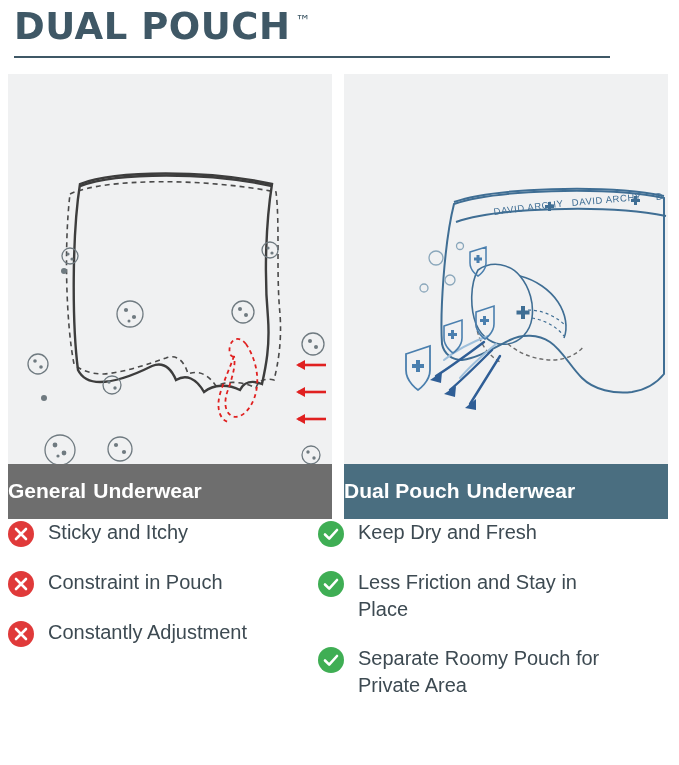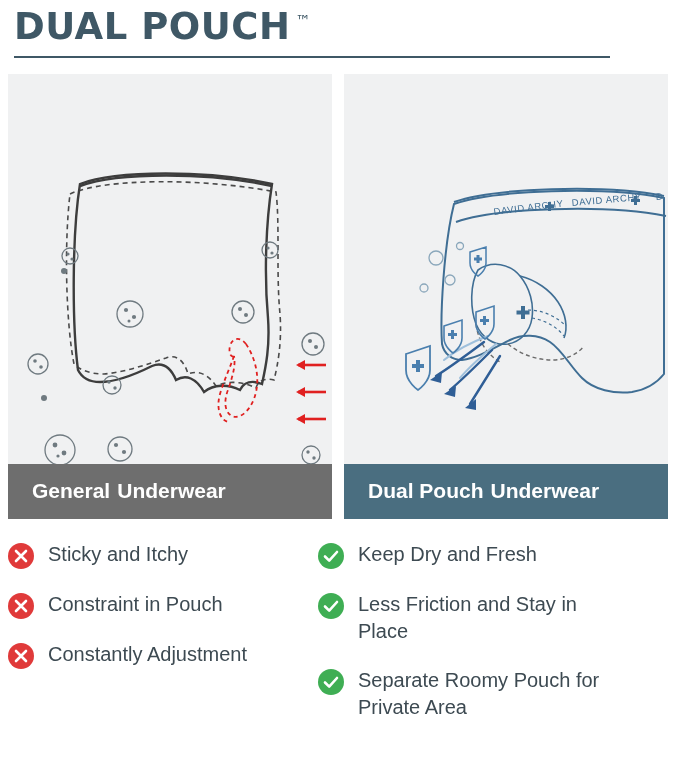--- a/index.html
+++ b/index.html
@@ -64,41 +64,39 @@
   .image-box {
     position: relative;
     height: 390px;
     background: #f0f1f2;
     overflow: hidden;
   }
   .caption {
     height: 55px;
     display: flex;
     align-items: center;
-    padding-left: 24px;
     box-sizing: border-box;
     color: #ffffff;
     font-size: 21px;
     text-align: center;
   }
   .caption .strong {
     font-weight: bold;
     margin-right: 7px;
   }
   .caption .light {
     font-weight: bold;
   }
   .caption-general { background: #6e6e6e; }
   .caption-dual { background: #4a6e80; }
 
   
   .lists {
     display: flex;
     gap: 12px;
-    margin-top: 22px;
   }
   .list-col {
     width: 324px;
   }
   .bullet {
     display: flex;
     align-items: flex-start;
     margin-bottom: 22px;
   }
   .badge {

